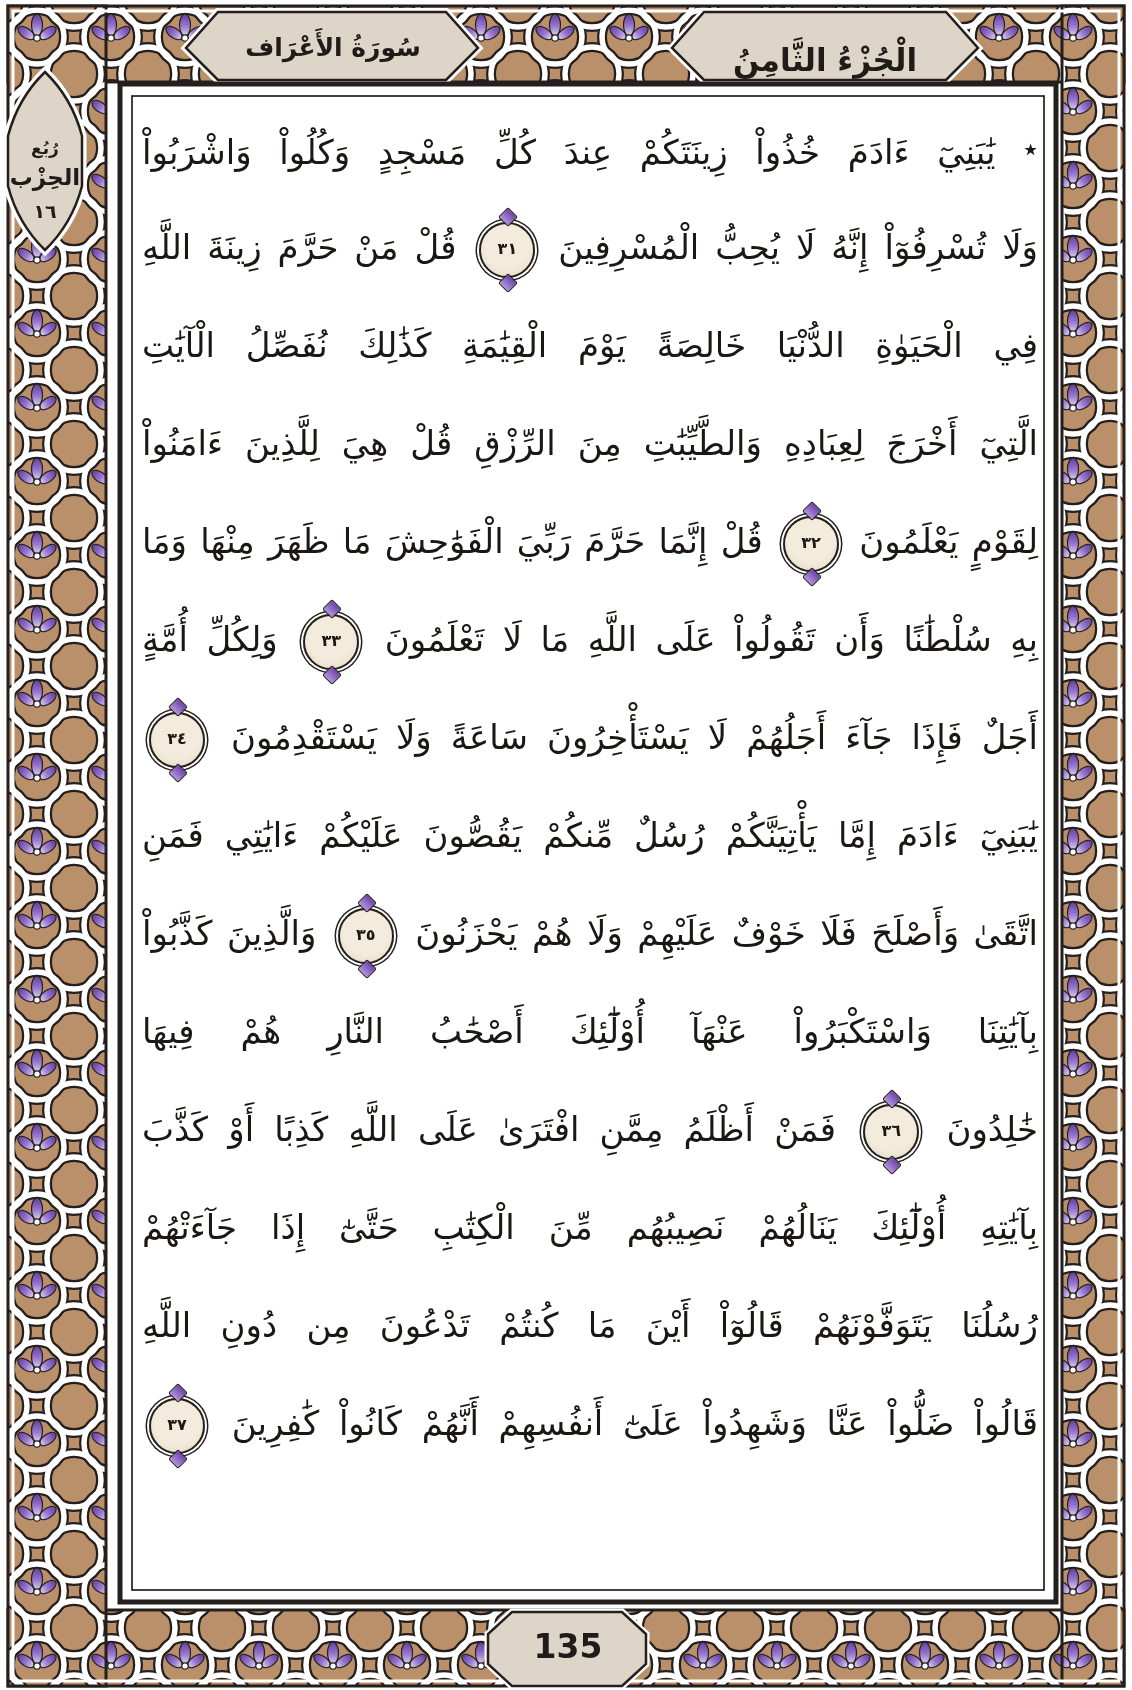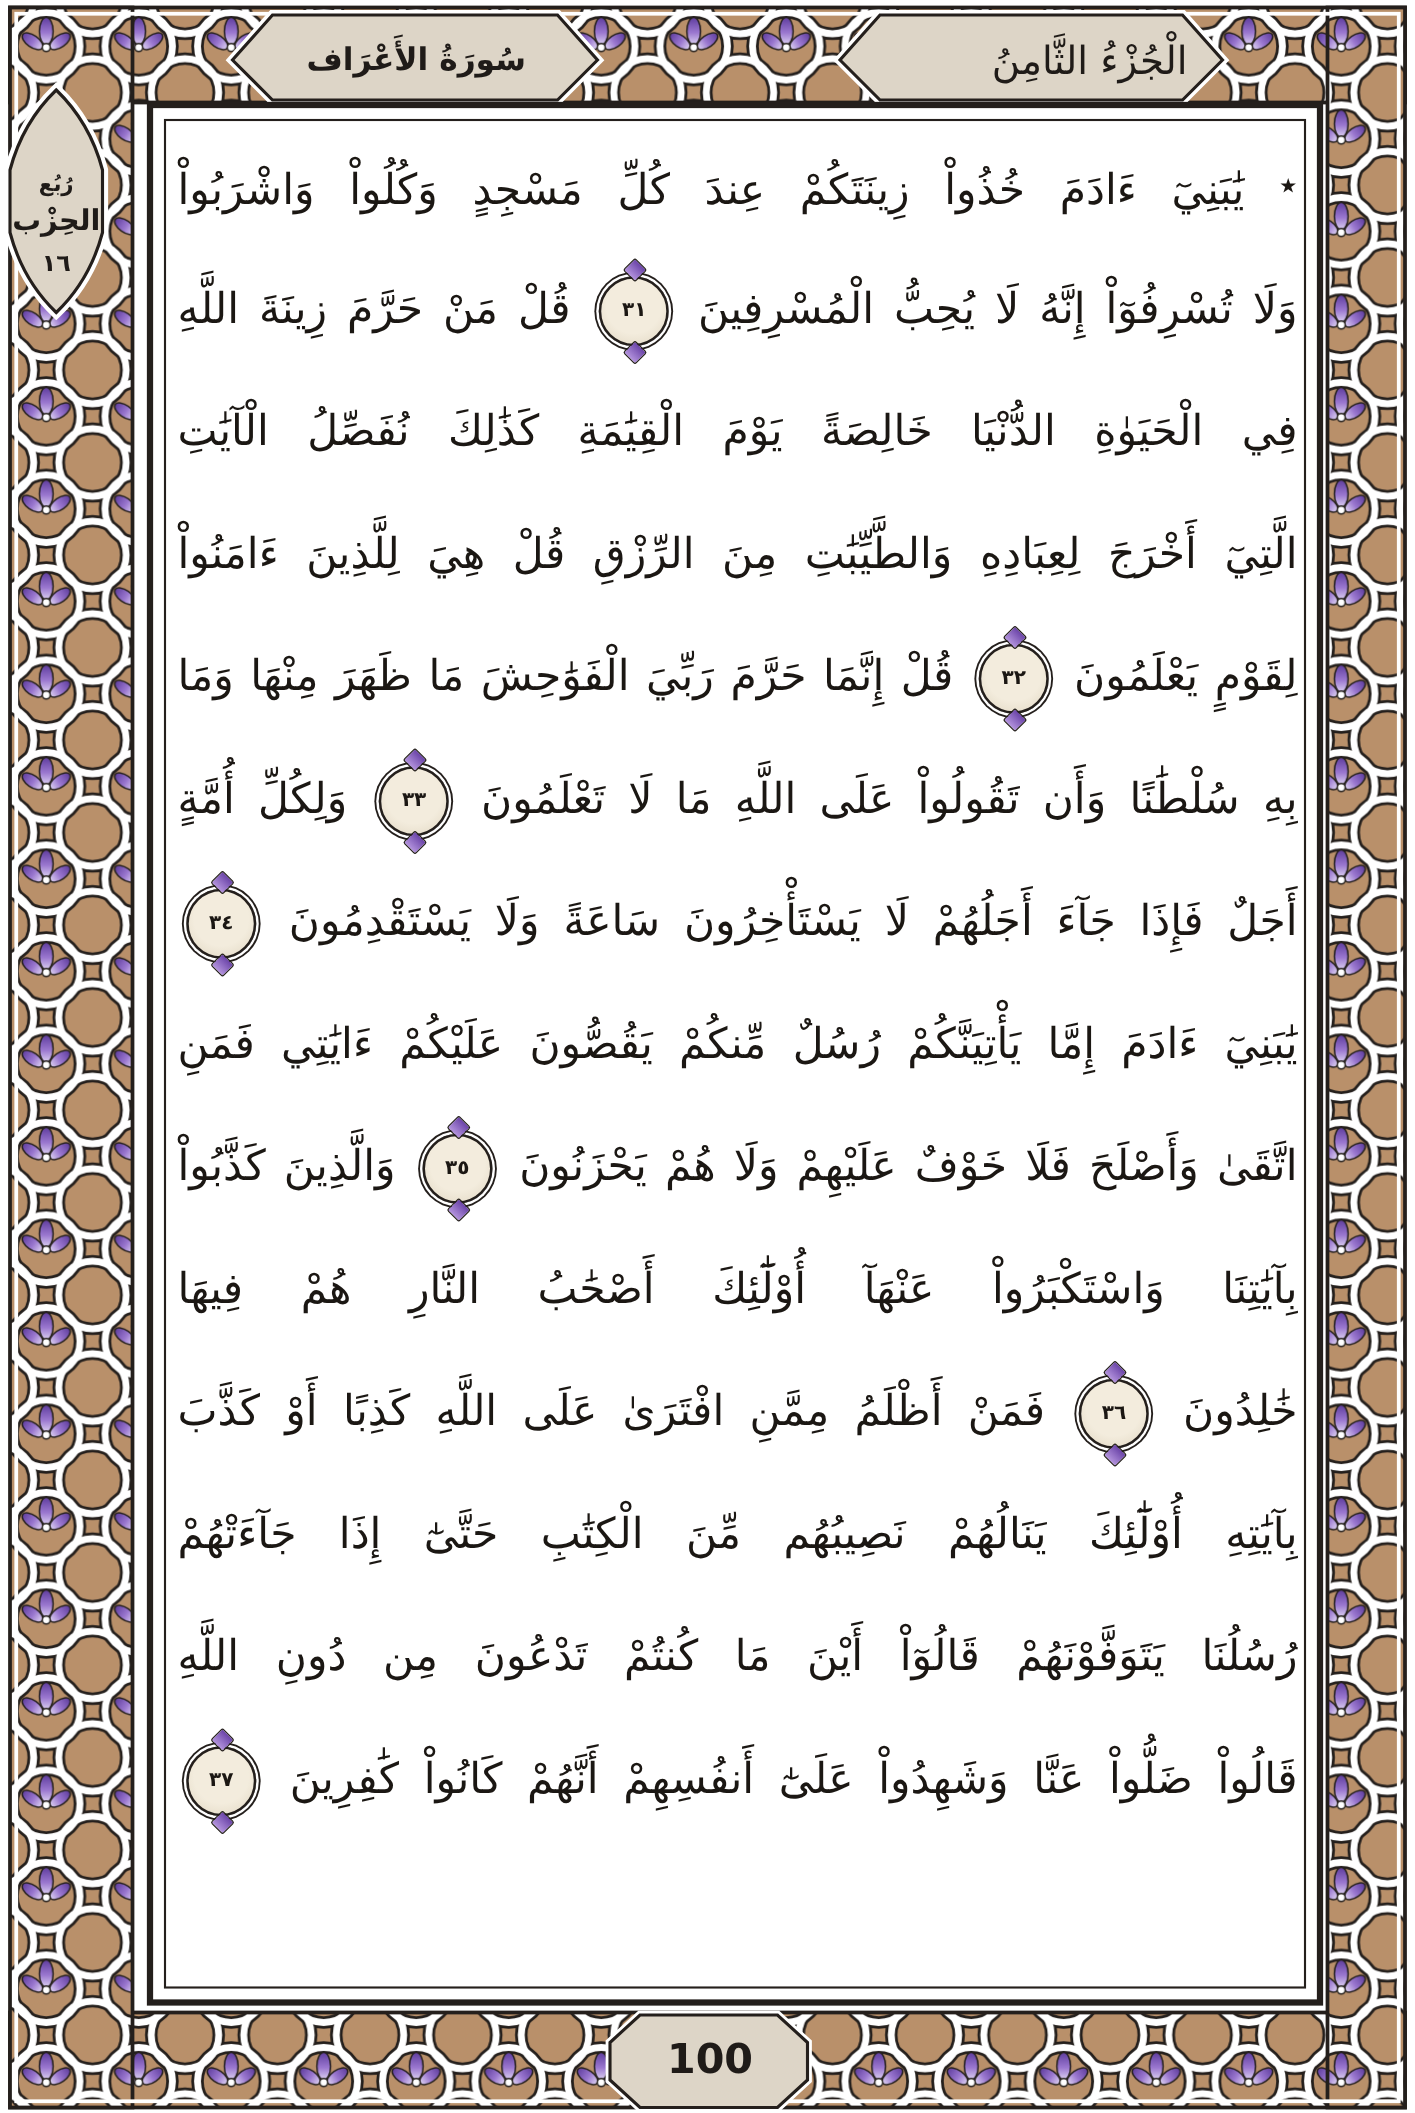--- a/index.html
+++ b/index.html
@@ -7,22 +7,22 @@
   body{
     width:1132px;height:1690px;position:relative;background:#ffffff;
     font-family:"DejaVu Sans", sans-serif;color:#1f1b18;overflow:hidden;
   }
   .frame-svg{position:absolute;left:0;top:0;z-index:0;}
   .overlay{position:absolute;z-index:2;}
 
   
   .surah-title{left:213px;top:22px;width:240px;text-align:center;
     font-size:25px;font-weight:bold;line-height:52px;white-space:nowrap;}
-  .juz-title{left:700px;top:23px;width:250px;
-    font-size:31px;font-weight:normal;line-height:52px;white-space:nowrap;}
+  .juz-title{left:700px;top:34px;width:250px;text-align:center;
+    font-size:31px;font-weight:bold;line-height:52px;white-space:nowrap;}
 
   
   .hizb-marker{left:4px;top:108px;width:82px;text-align:center;direction:rtl;}
   .hizb-marker .hm-top{font-size:17px;font-weight:bold;line-height:24px;margin-top:28px;}
   .hizb-marker .hm-mid{font-size:23px;font-weight:bold;line-height:34px;}
   .hizb-marker .hm-num{font-size:19px;font-weight:bold;line-height:34px;}
 
   
   .text-block{left:142px;top:100px;width:896px;}
   .qline{
@@ -140,13 +140,13 @@
     <div class="qline" data-name="quran-line"><span data-name="ayah-text">أَجَلٌ فَإِذَا جَآءَ أَجَلُهُمْ لَا يَسْتَأْخِرُونَ سَاعَةً وَلَا يَسْتَقْدِمُونَ</span> <span class="ayah" data-name="ayah-number-medallion">٣٤</span> </div>
     <div class="qline" data-name="quran-line"><span data-name="ayah-text">يَٰبَنِيٓ ءَادَمَ إِمَّا يَأْتِيَنَّكُمْ رُسُلٌ مِّنكُمْ يَقُصُّونَ عَلَيْكُمْ ءَايَٰتِي فَمَنِ</span> </div>
     <div class="qline" data-name="quran-line"><span data-name="ayah-text">اتَّقَىٰ وَأَصْلَحَ فَلَا خَوْفٌ عَلَيْهِمْ وَلَا هُمْ يَحْزَنُونَ</span> <span class="ayah" data-name="ayah-number-medallion">٣٥</span> <span data-name="ayah-text">وَالَّذِينَ كَذَّبُواْ</span> </div>
     <div class="qline" data-name="quran-line"><span data-name="ayah-text">بِآيَٰتِنَا وَاسْتَكْبَرُواْ عَنْهَآ أُوْلَٰٓئِكَ أَصْحَٰبُ النَّارِ هُمْ فِيهَا</span> </div>
     <div class="qline" data-name="quran-line"><span data-name="ayah-text">خَٰلِدُونَ</span> <span class="ayah" data-name="ayah-number-medallion">٣٦</span> <span data-name="ayah-text">فَمَنْ أَظْلَمُ مِمَّنِ افْتَرَىٰ عَلَى اللَّهِ كَذِبًا أَوْ كَذَّبَ</span> </div>
     <div class="qline" data-name="quran-line"><span data-name="ayah-text">بِآيَٰتِهِ أُوْلَٰٓئِكَ يَنَالُهُمْ نَصِيبُهُم مِّنَ الْكِتَٰبِ حَتَّىٰٓ إِذَا جَآءَتْهُمْ</span> </div>
     <div class="qline" data-name="quran-line"><span data-name="ayah-text">رُسُلُنَا يَتَوَفَّوْنَهُمْ قَالُوٓاْ أَيْنَ مَا كُنتُمْ تَدْعُونَ مِن دُونِ اللَّهِ</span> </div>
     <div class="qline" data-name="quran-line"><span data-name="ayah-text">قَالُواْ ضَلُّواْ عَنَّا وَشَهِدُواْ عَلَىٰٓ أَنفُسِهِمْ أَنَّهُمْ كَانُواْ كَٰفِرِينَ</span> <span class="ayah" data-name="ayah-number-medallion">٣٧</span> </div>
   </div>
 
-<div class="overlay page-number" dir="rtl" data-name="page-number">100</div>
+<div class="overlay page-number" dir="rtl" data-name="page-number">135</div>
 
 </body></html>

